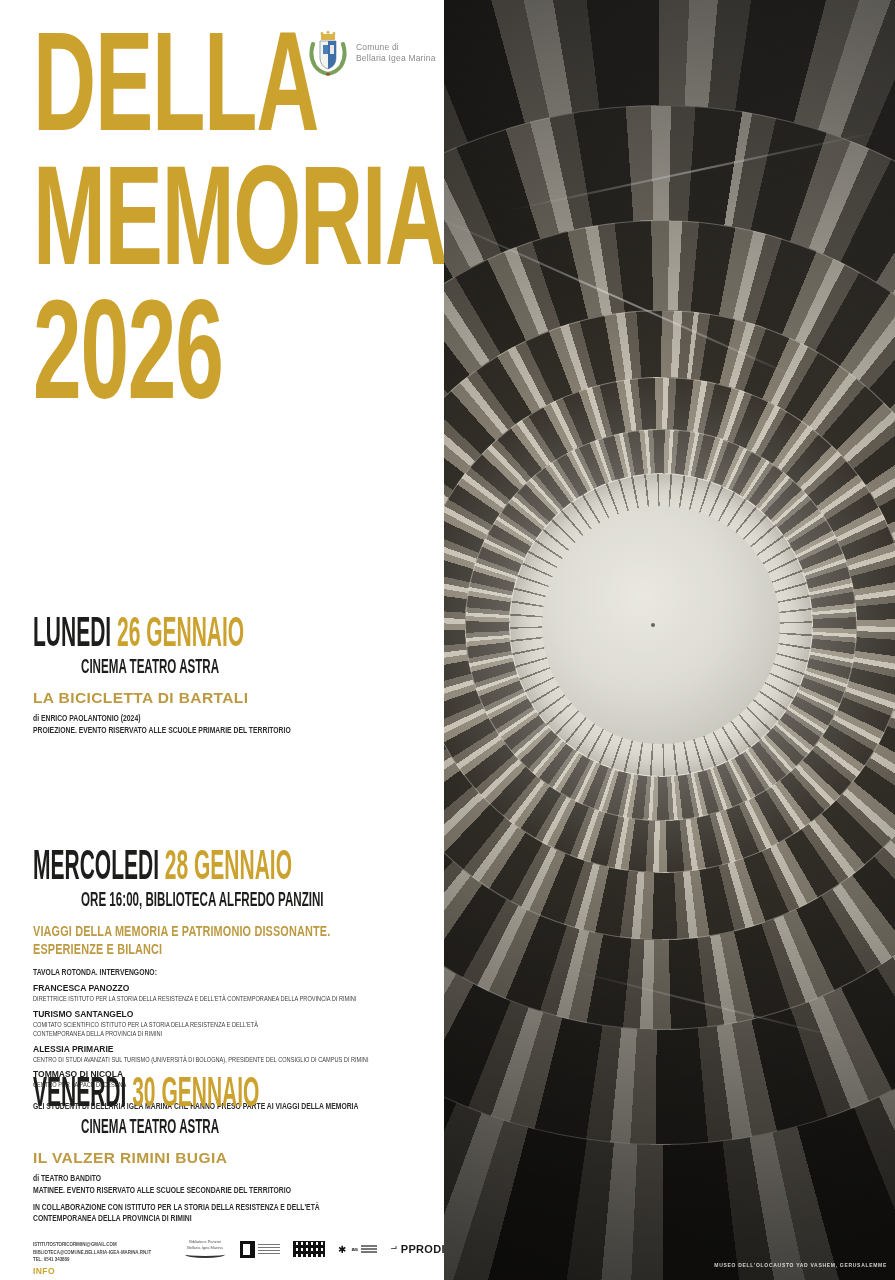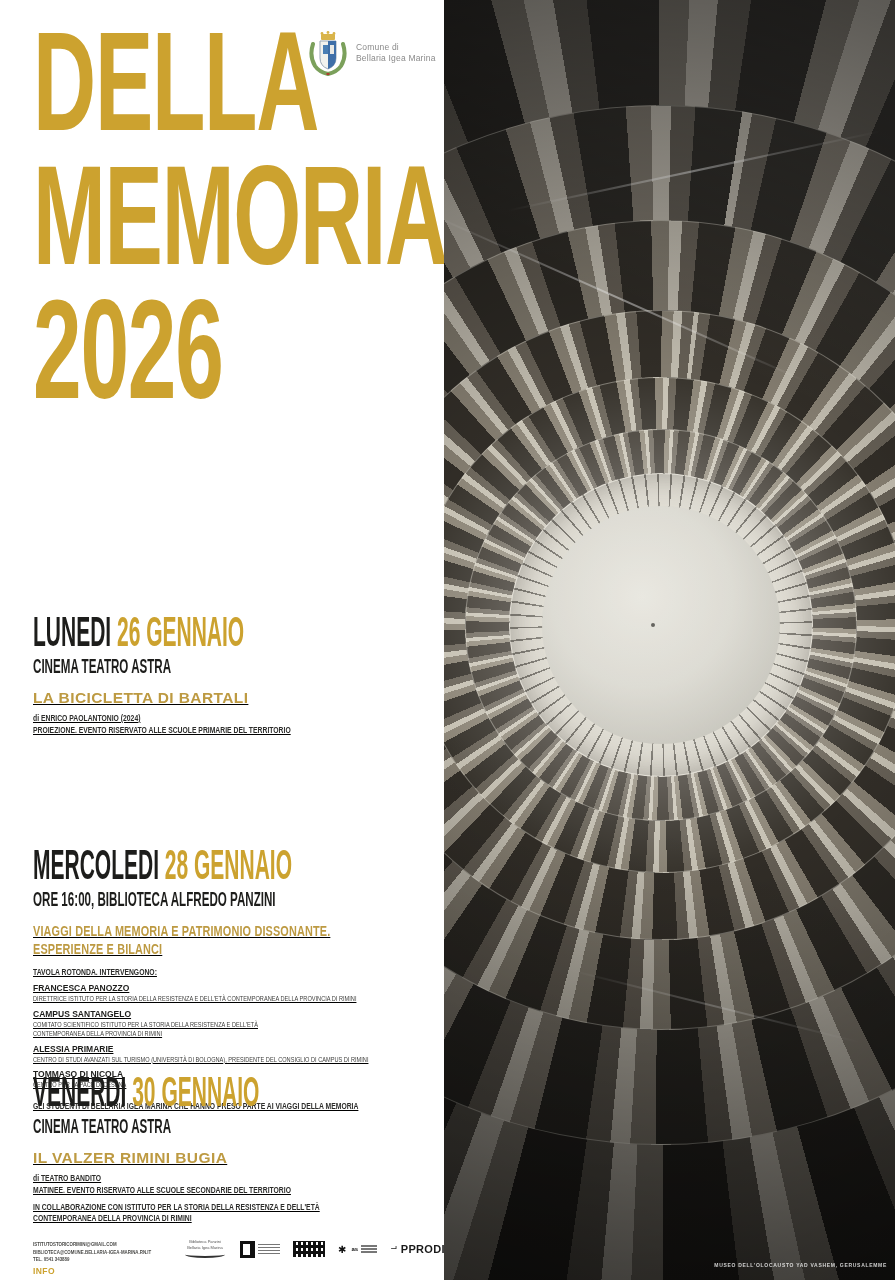--- a/index.html
+++ b/index.html
@@ -13,24 +13,24 @@
   .crest-wrap { position:absolute; left:302px; top:30px; display:flex; align-items:center; gap:7px; }
   .crest-text { font-size:8.5px; line-height:1.35; color:#8a8a8a; letter-spacing:.2px; }
 
   .big-title { position:absolute; left:28px; top:14px; color:var(--gold); font-weight:bold; }
   .big-title .line { display:block; height:134px; line-height:134px; font-size:141px; letter-spacing:-2px; }
   .cond { display:inline-block; white-space:nowrap; transform-origin:0 50%; }
   .sx62 { transform:scaleX(.62); }
   .sx58 { transform:scaleX(.58); }
   .sx50 { transform:scaleX(.50); }
 
-  .event { position:absolute; left:28px;text-decoration:underline; }
+  .event { position:absolute; left:28px; }
   .day-heading { font-weight:bold; font-size:42px; line-height:40px; color:#1d1d1b; white-space:nowrap; }
   .day-heading .date { color:var(--gold); }
-  .venue { font-weight:bold; font-size:20px; line-height:24px; color:#1d1d1b; margin-top:2px; }
+  .venue { font-weight:bold; font-size:20px; line-height:24px; color:#1d1d1b; margin-top:2px;margin-left:48px; }
   .etitle { font-weight:bold; font-size:15.5px; letter-spacing:.4px; color:var(--gold2); margin-top:11px; white-space:nowrap; }
   .etitle2 { font-weight:bold; font-size:14.5px; line-height:18px; color:var(--gold2); margin-top:11px; width:440px; transform:scaleX(.75); transform-origin:0 0; letter-spacing:.2px; }
   .sm { font-size:8.5px; font-weight:bold; color:#2d2d2b; line-height:11px; }
   .smblock { transform:scaleX(.8); transform-origin:0 0; width:520px; }
   .intro { margin-top:9px; }
   .speaker { margin-top:5px; }
   .spk-name { font-size:8.5px; font-weight:bold; color:#1d1d1b; line-height:11px; }
   .spk-role { font-size:7.5px; color:#3d3d3b; line-height:9.5px; width:500px; transform:scaleX(.75); transform-origin:0 0; }
   .spk-role.narrow { width:370px; }
   .closing { margin-top:11px; }
@@ -137,21 +137,21 @@
         <div>VIAGGI DELLA MEMORIA E PATRIMONIO DISSONANTE.</div>
         <div>ESPERIENZE E BILANCI</div>
       </div>
       <div class="sm smblock intro">TAVOLA ROTONDA. INTERVENGONO:</div>
 
       <div class="speaker">
         <div class="spk-name">FRANCESCA PANOZZO</div>
         <div class="spk-role">DIRETTRICE ISTITUTO PER LA STORIA DELLA RESISTENZA E DELL'ETÀ CONTEMPORANEA DELLA PROVINCIA DI RIMINI</div>
       </div>
       <div class="speaker">
-        <div class="spk-name">CAMPUS SANTANGELO</div>
+        <div class="spk-name">TURISMO SANTANGELO</div>
         <div class="spk-role narrow">COMITATO SCIENTIFICO ISTITUTO PER LA STORIA DELLA RESISTENZA E DELL'ETÀ CONTEMPORANEA DELLA PROVINCIA DI RIMINI</div>
       </div>
       <div class="speaker">
         <div class="spk-name">ALESSIA PRIMARIE</div>
         <div class="spk-role">CENTRO DI STUDI AVANZATI SUL TURISMO (UNIVERSITÀ DI BOLOGNA), PRESIDENTE DEL CONSIGLIO DI CAMPUS DI RIMINI</div>
       </div>
       <div class="speaker">
         <div class="spk-name">TOMMASO DI NICOLA</div>
         <div class="spk-role">CENTRO PER LA PACE DI CESENA</div>
       </div>

